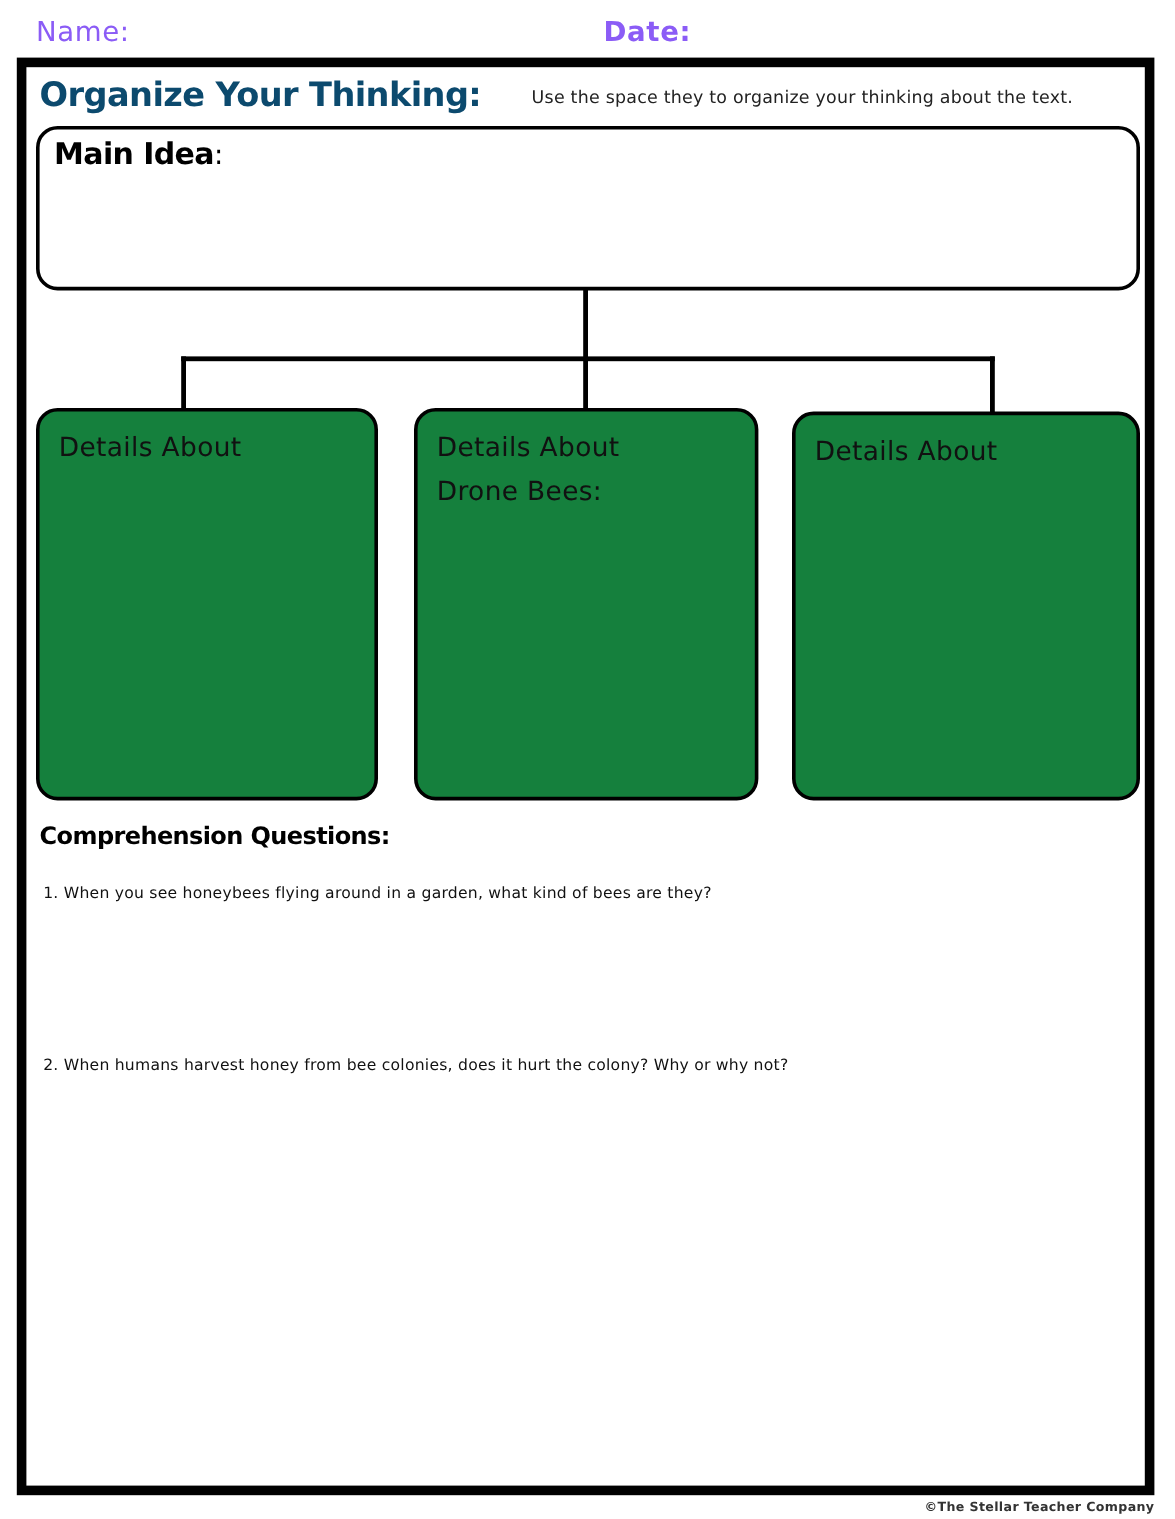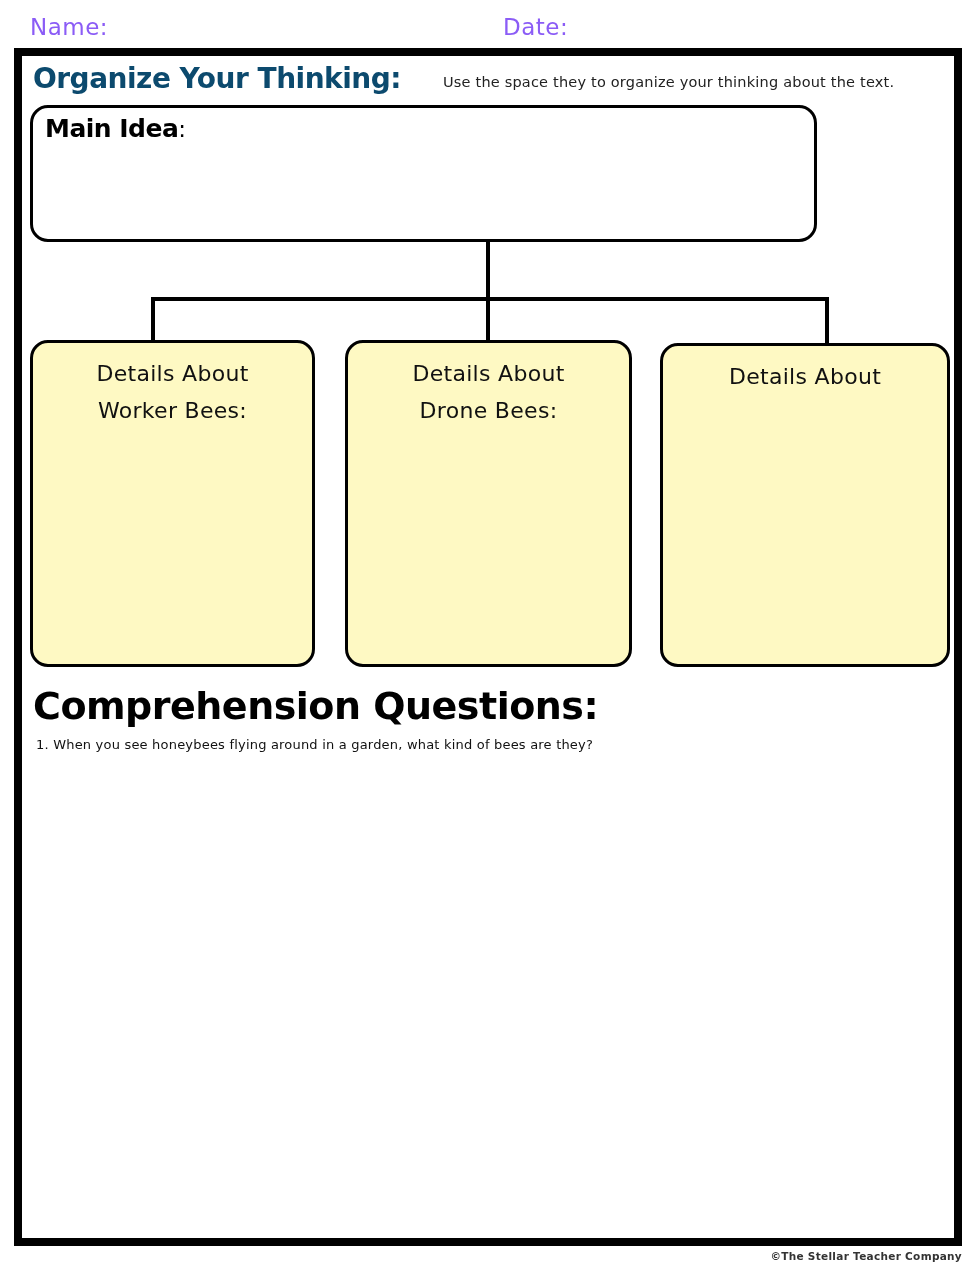--- a/index.html
+++ b/index.html
@@ -17,21 +17,21 @@
     overflow: hidden;
   }
   
   .top-label {
     position: absolute;
     font-size: 23px;
     letter-spacing: 0.5px;
     color: #8b5cf6;
   }
   .name-label { left: 30px; top: 14px; }
-  .date-label { left: 503px; top: 14px; }
+  .date-label { left: 503px; top: 14px; font-weight: bold; }
 
   
   .outer-frame {
     position: absolute;
     left: 14px; top: 48px;
     width: 948px; height: 1198px;
     border: 8px solid #000;
     box-sizing: border-box;
     background: #fff;
   }
@@ -49,21 +49,21 @@
     left: 443px; top: 74px;
     font-size: 14.5px;
     color: #222;
     letter-spacing: 0.2px;
   }
 
   
   .main-idea-box {
     position: absolute;
     left: 30px; top: 105px;
-    width: 787px; height: 137px;
+    width: 920px; height: 137px;
     border: 3.5px solid #000;
     border-radius: 18px;
     box-sizing: border-box;
     background: #fff;
   }
   .main-idea-label {
     position: absolute;
     left: 12px; top: 6px;
     font-size: 25px;
     font-weight: 800;
@@ -83,39 +83,38 @@
   .h-branch { left: 151px; top: 297px; width: 678px; height: 4px; }
   .v-left   { left: 151px; top: 297px; width: 4px; height: 46px; }
   .v-right  { left: 825px; top: 297px; width: 4px; height: 48px; }
 
   
   .detail-box {
     position: absolute;
     border: 3.5px solid #000;
     border-radius: 18px;
     box-sizing: border-box;
-    background: #fef9c3;
+    background: #15803d;
     padding: 12px 16px;
-    text-align: center;
   }
   .detail-worker { left: 30px;  top: 340px; width: 285px; height: 327px; }
   .detail-drone  { left: 345px; top: 340px; width: 287px; height: 327px; }
   .detail-queen  { left: 660px; top: 343px; width: 290px; height: 324px; }
   .detail-label {
     font-size: 22px;
     line-height: 37px;
     letter-spacing: 0.3px;
     color: #111;
   }
 
   
   .comp-heading {
     position: absolute;
     left: 33px; top: 684px;
-    font-size: 38px;
+    font-size: 20px;
     font-weight: 800;
     letter-spacing: -0.5px;
   }
   .question {
     position: absolute;
     left: 36px;
     width: 910px;
     font-size: 13px;
     letter-spacing: 0.2px;
     color: #111;
@@ -163,21 +162,20 @@
   </div>
 
   <div class="line v-center"></div>
   <div class="line h-branch"></div>
   <div class="line v-left"></div>
   <div class="line v-right"></div>
 
   <div class="detail-box detail-worker">
     <div class="detail-label">
       <div>Details About</div>
-      <div>Worker Bees:</div>
     </div>
   </div>
 
   <div class="detail-box detail-drone">
     <div class="detail-label">
       <div>Details About</div>
       <div>Drone Bees:</div>
     </div>
   </div>
 
@@ -185,19 +183,20 @@
     <div class="detail-label">
       <div>Details About</div>
     </div>
   </div>
 
   <div class="comp-heading">Comprehension Questions:</div>
 
   <div class="question q1">1. When you see honeybees flying around in a garden, what kind of bees are they?</div>
   <div class="answer-space a1"></div>
 
+  <div class="question q2">2. When humans harvest honey from bee colonies, does it hurt the colony? Why or why not?</div>
   <div class="answer-space a2"></div>
 
   <div class="answer-space a3"></div>
 
   <div class="footer-credit">©The Stellar Teacher Company</div>
 
 </div>
 
 </body></html>

